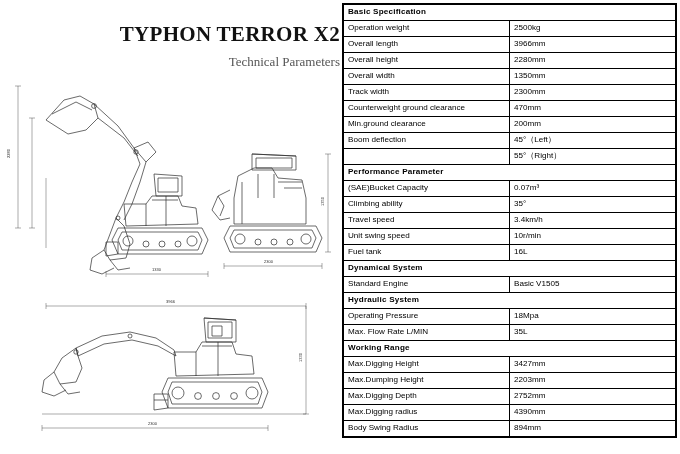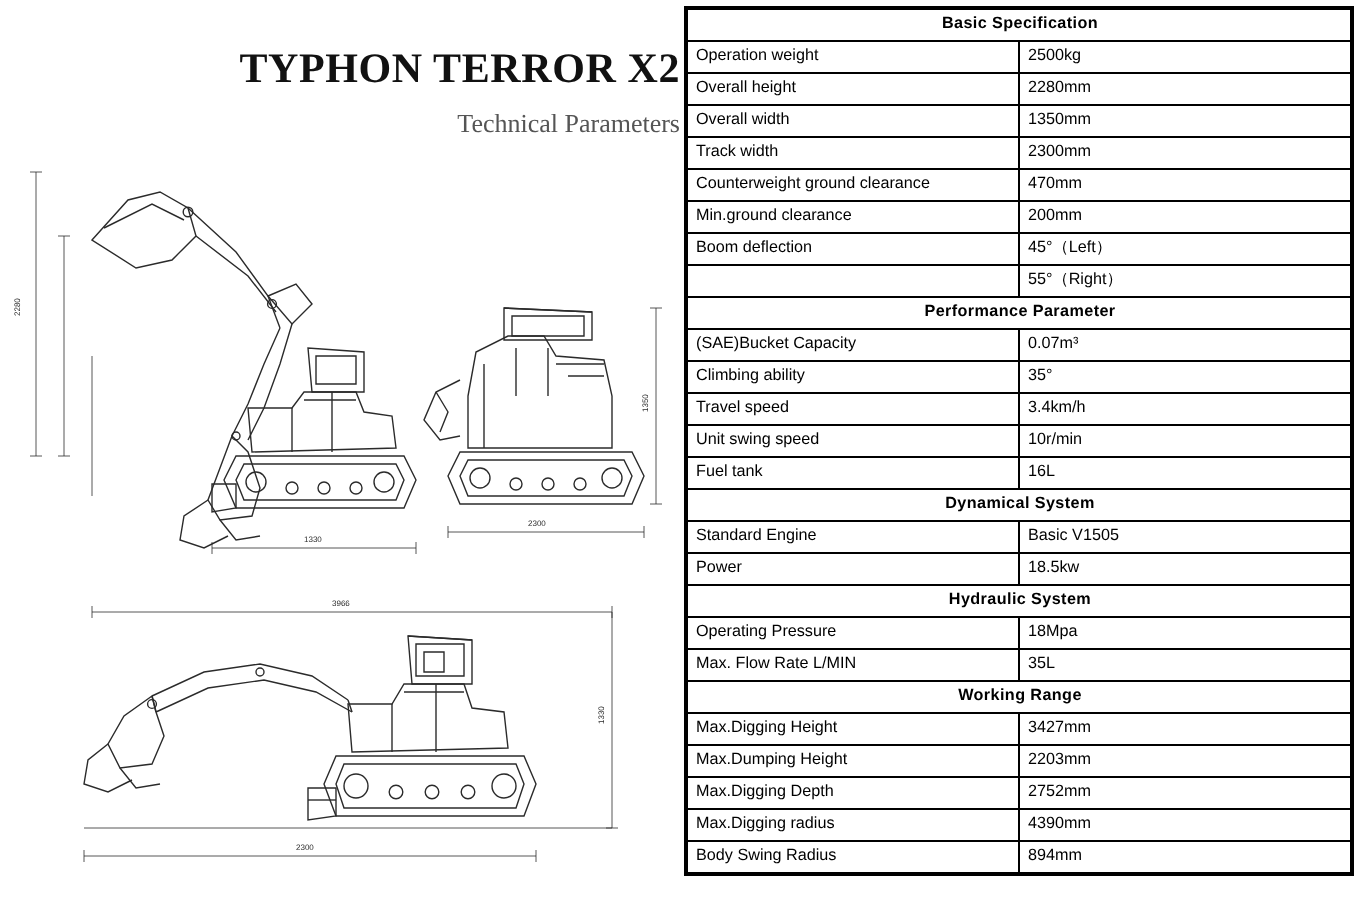--- a/index.html
+++ b/index.html
@@ -76,21 +76,20 @@
     padding: 2px 3px 2px 4px;
     height: 11px;
     color: #000000;
     vertical-align: middle;
     overflow: hidden;
     white-space: nowrap;
   }
   td.label { width: 63%; }
   td.value { width: 37%; }
   tr.section td {
-    text-align: center;
     font-weight: bold;
     background: #ffffff;
     letter-spacing: 0.2px;
   }
 </style>
 </head>
 <body>
 
 <div class="page">
 
@@ -252,20 +251,24 @@
       <tbody>
 
         <tr class="section">
           <td colspan="2">Basic Specification</td>
         </tr>
         <tr>
           <td class="label">Operation weight</td>
           <td class="value">2500kg</td>
         </tr>
         <tr>
+          <td class="label">Overall length</td>
+          <td class="value">3966mm</td>
+        </tr>
+        <tr>
           <td class="label">Overall height</td>
           <td class="value">2280mm</td>
         </tr>
         <tr>
           <td class="label">Overall width</td>
           <td class="value">1350mm</td>
         </tr>
         <tr>
           <td class="label">Track width</td>
           <td class="value">2300mm</td>
@@ -310,24 +313,20 @@
           <td class="label">Fuel tank</td>
           <td class="value">16L</td>
         </tr>
 
         <tr class="section">
           <td colspan="2">Dynamical System</td>
         </tr>
         <tr>
           <td class="label">Standard Engine</td>
           <td class="value">Basic V1505</td>
-        </tr>
-        <tr>
-          <td class="label">Power</td>
-          <td class="value">18.5kw</td>
         </tr>
 
         <tr class="section">
           <td colspan="2">Hydraulic System</td>
         </tr>
         <tr>
           <td class="label">Operating Pressure</td>
           <td class="value">18Mpa</td>
         </tr>
         <tr>

